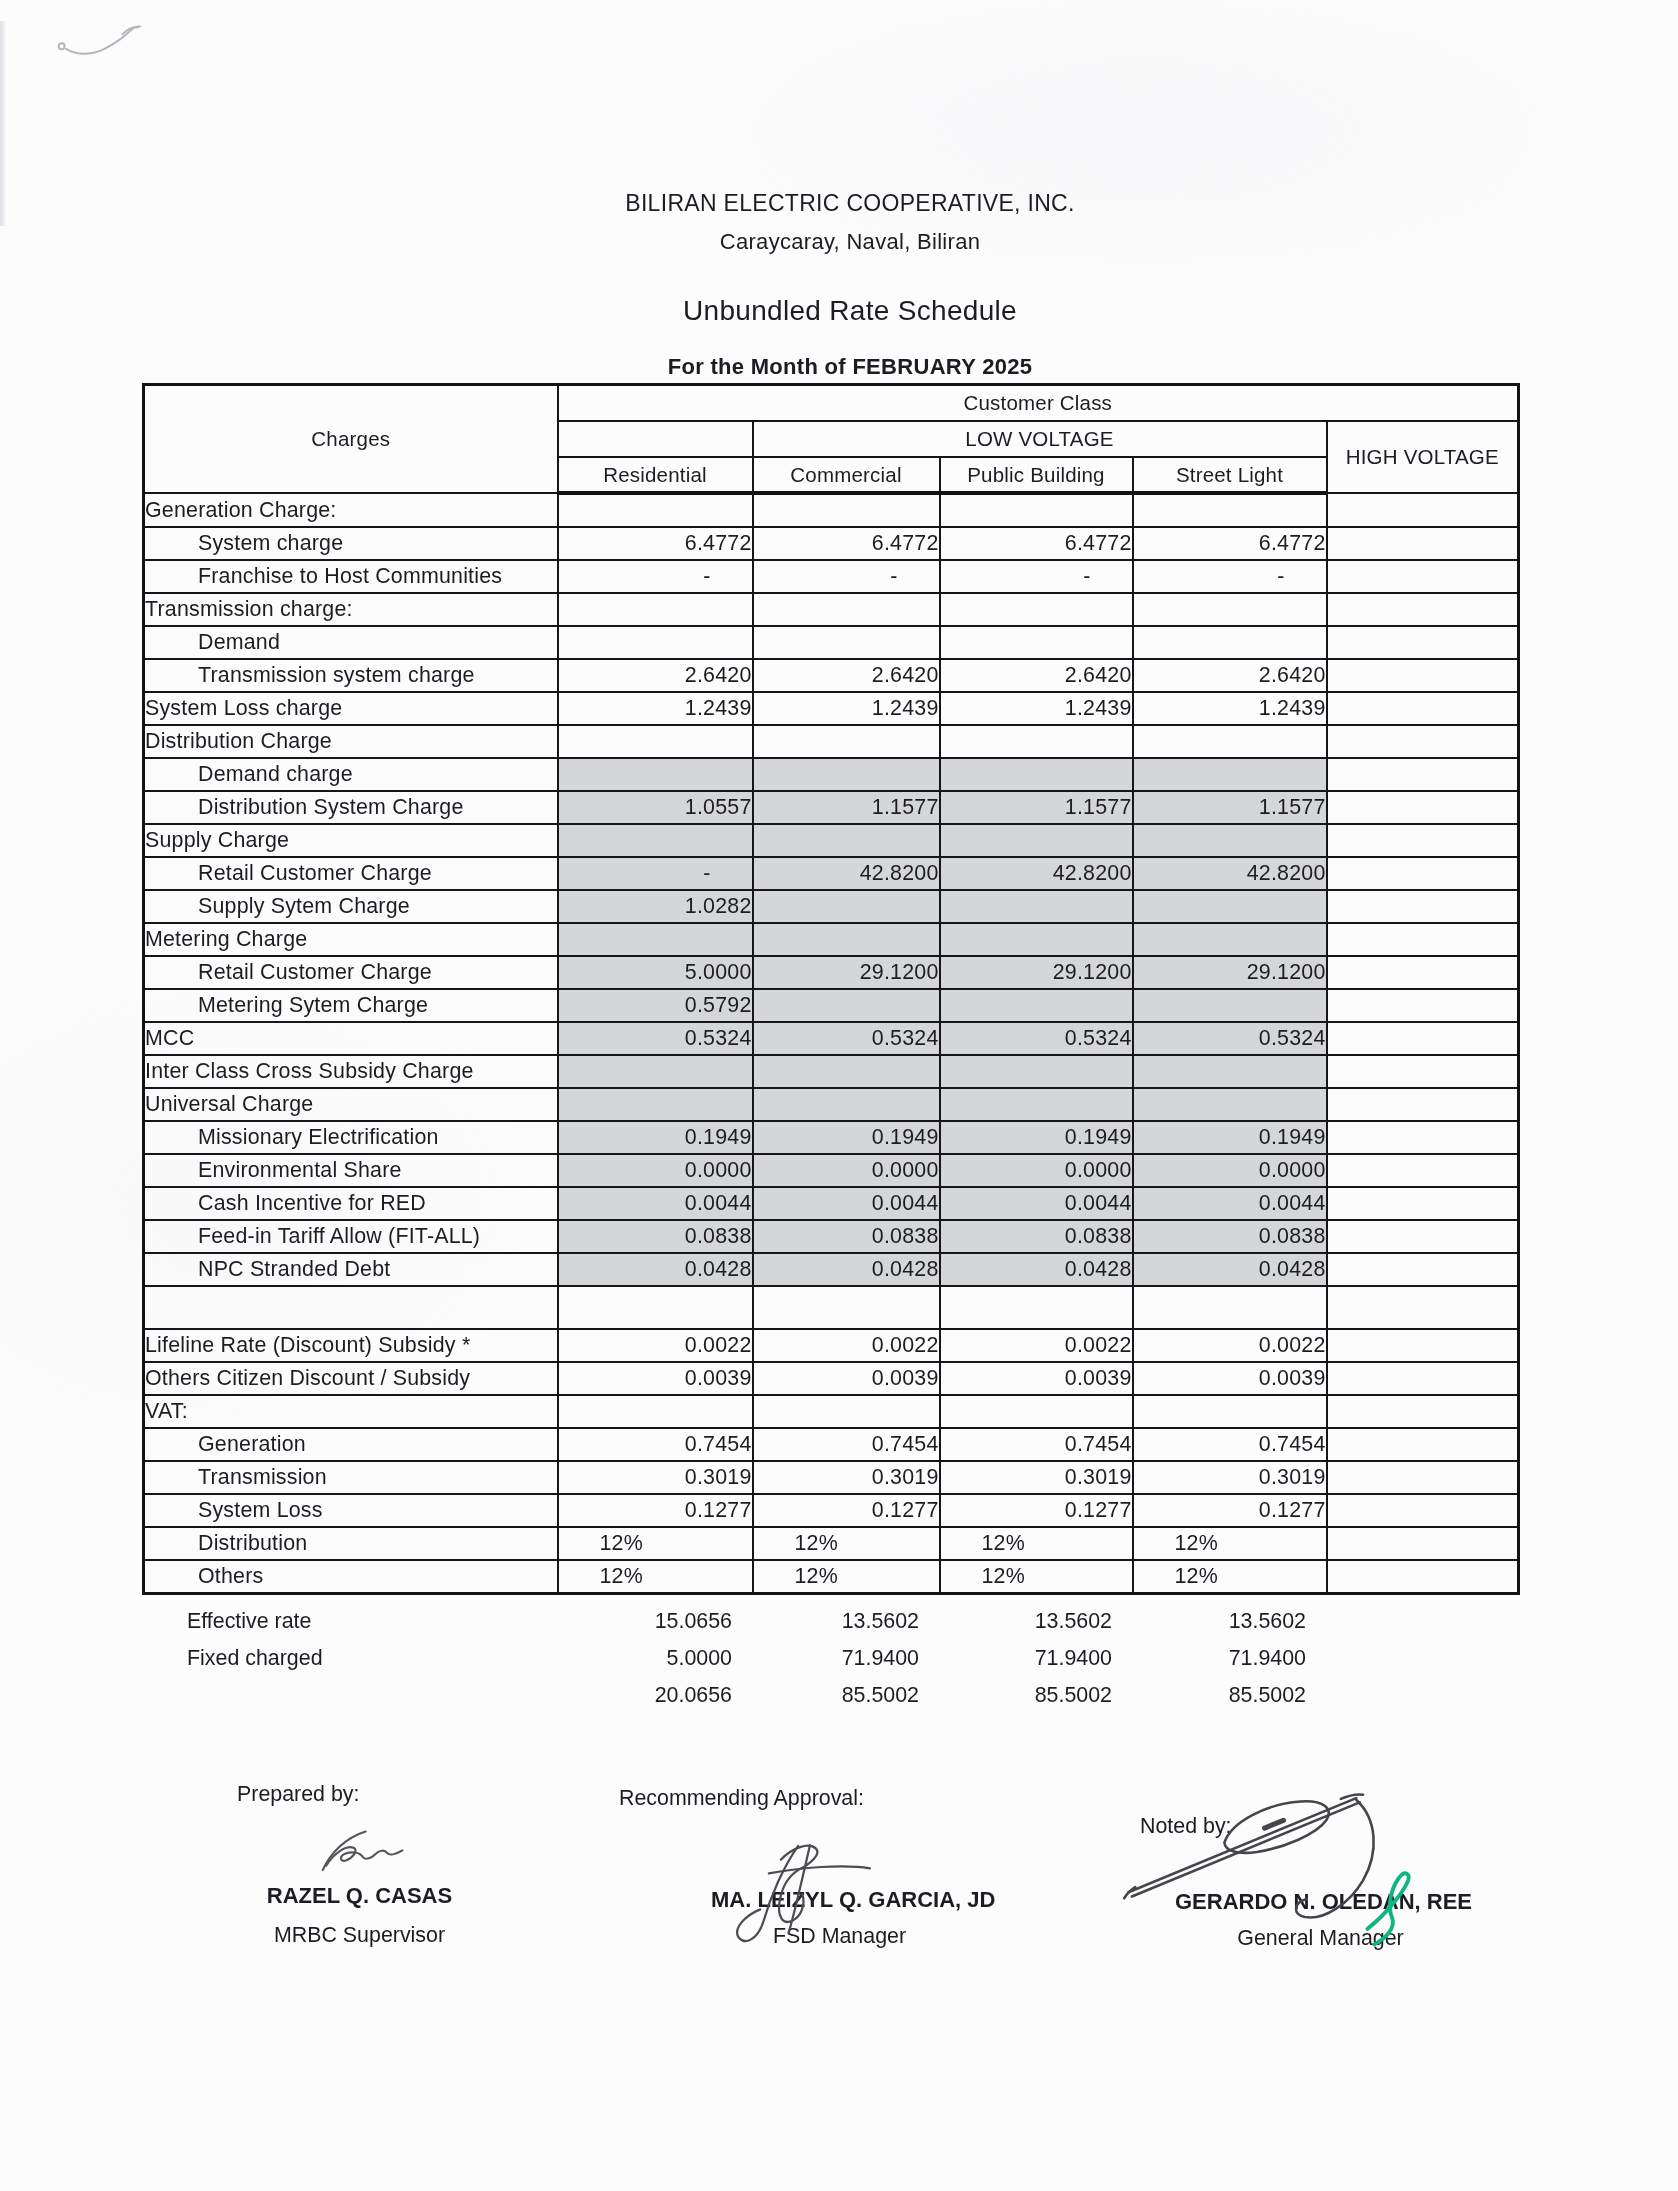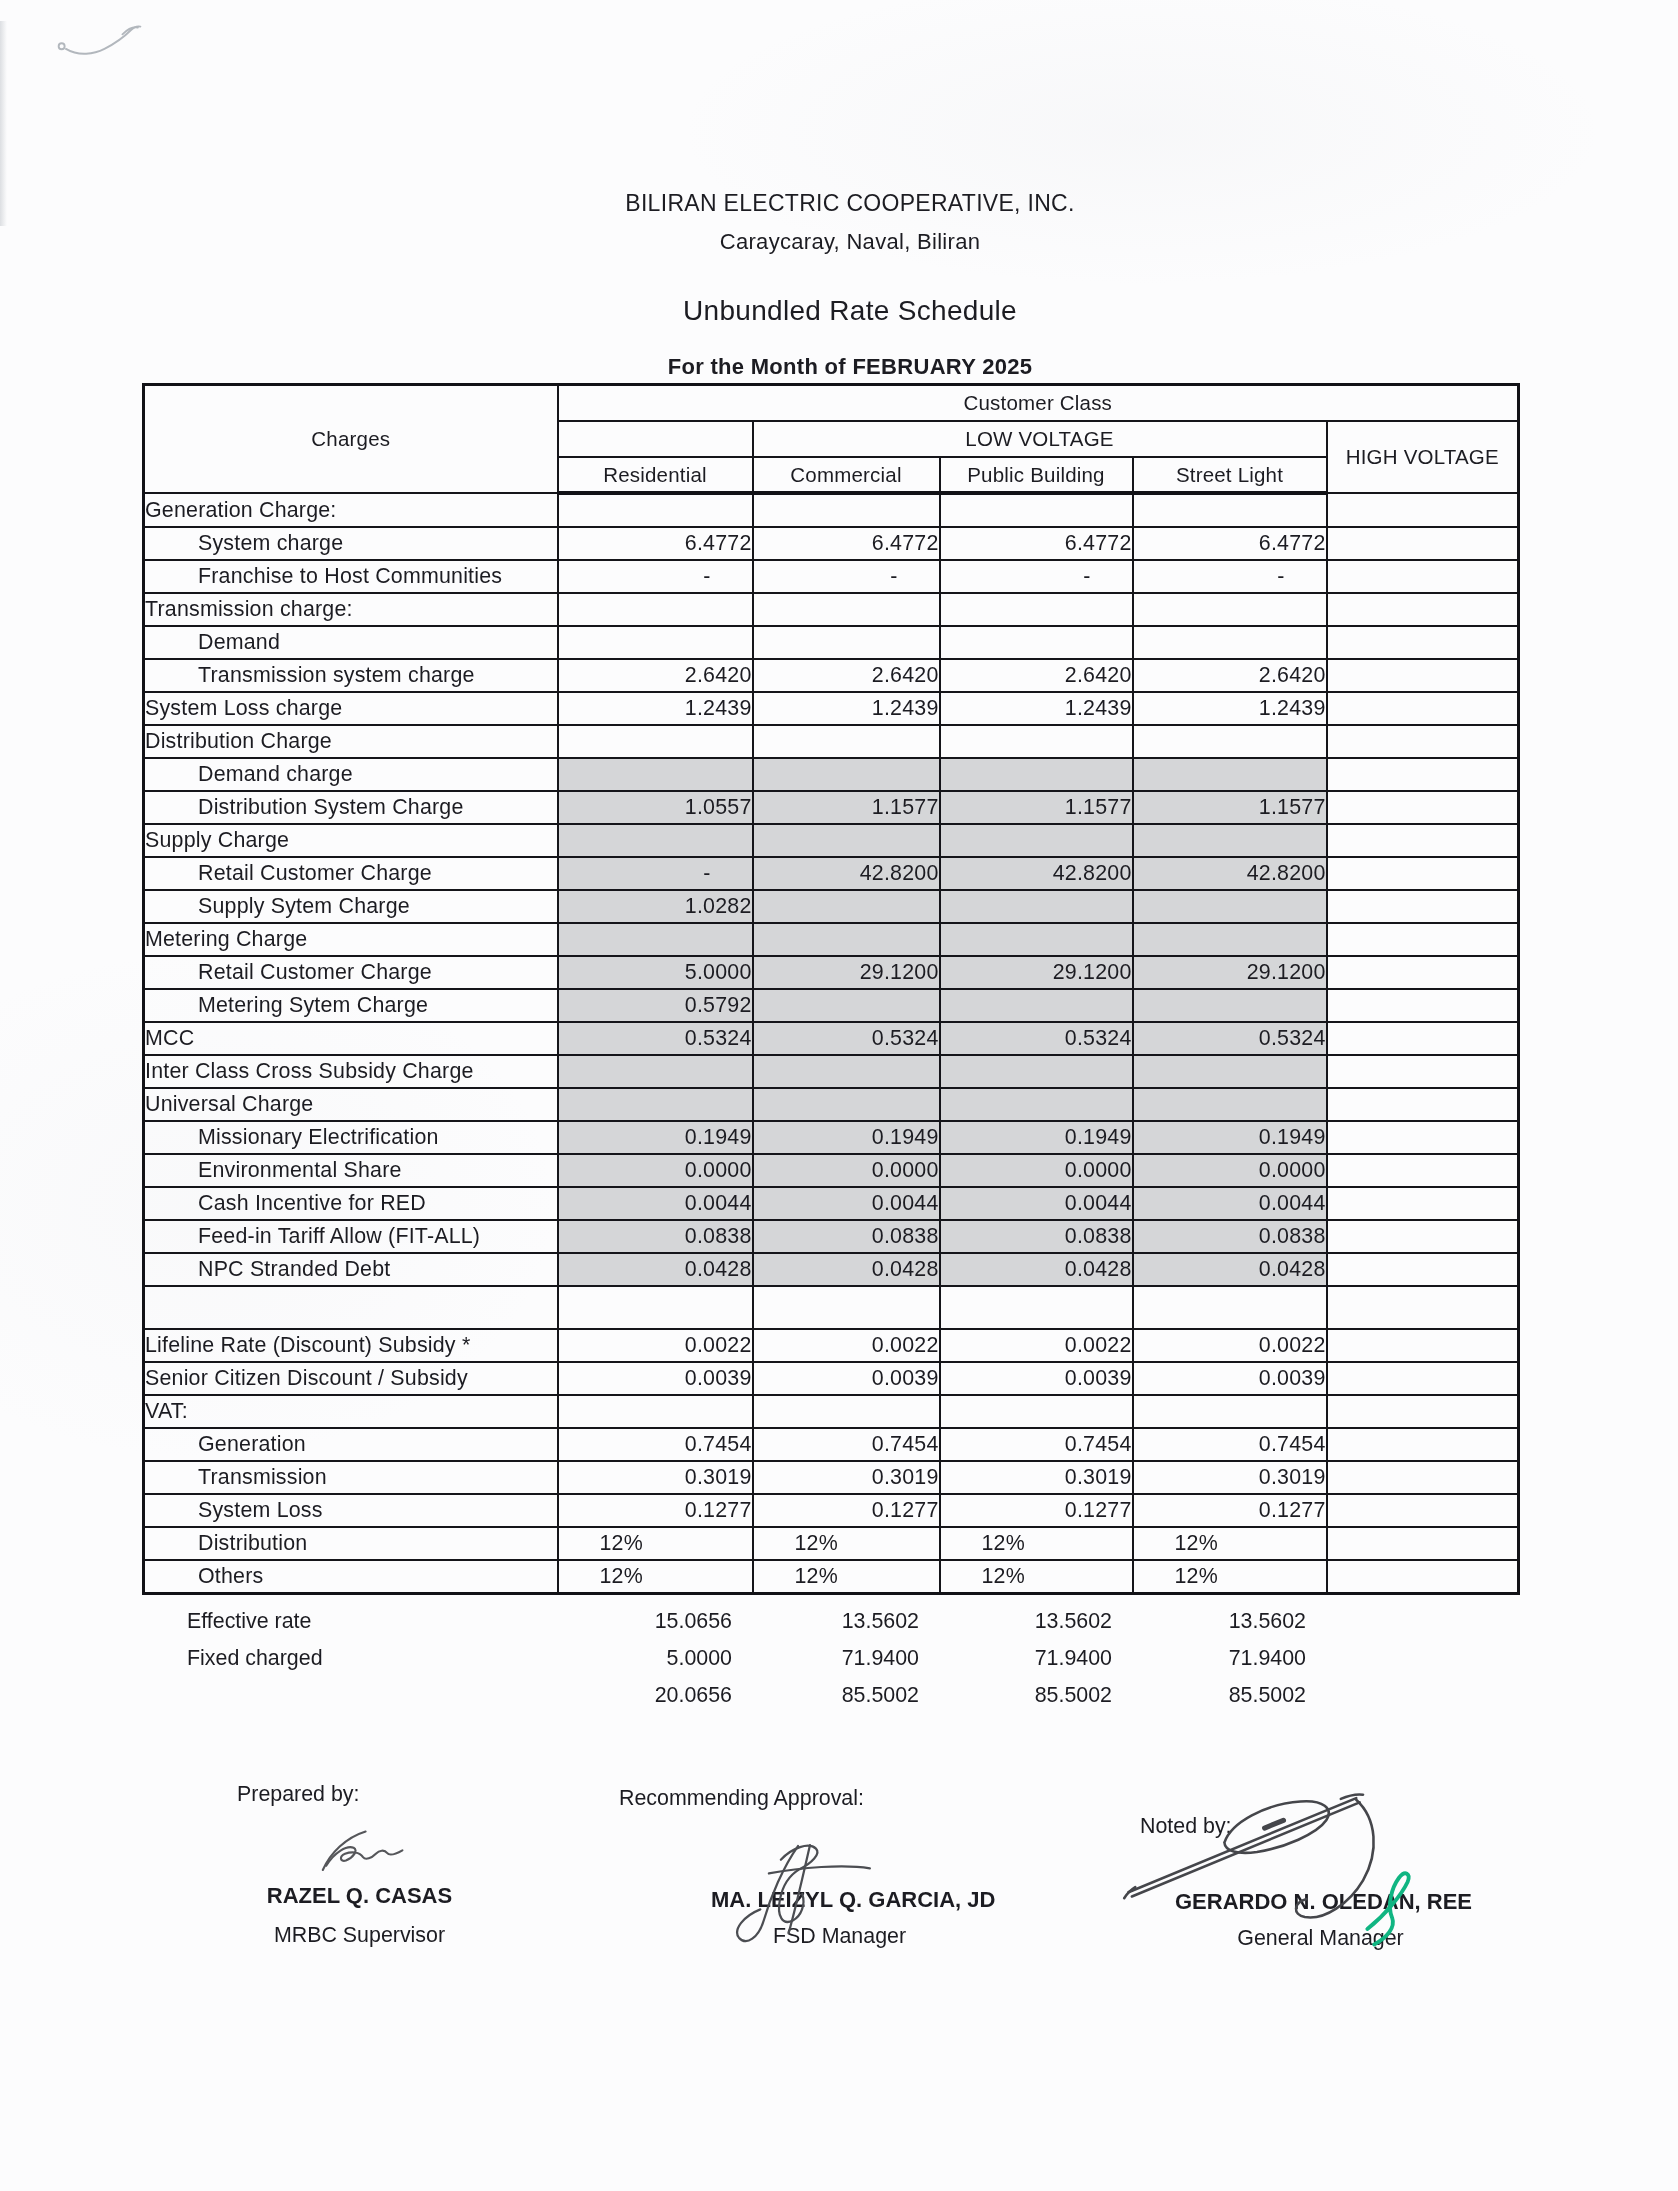--- a/index.html
+++ b/index.html
@@ -294,21 +294,21 @@
         </tr>
         <tr>
           <td class="lbl">Lifeline Rate (Discount) Subsidy *</td>
           <td class="val">0.0022</td>
           <td class="val">0.0022</td>
           <td class="val">0.0022</td>
           <td class="val">0.0022</td>
           <td></td>
         </tr>
         <tr>
-          <td class="lbl">Senior Citizen Discount / Subsidy</td>
+          <td class="lbl">Others Citizen Discount / Subsidy</td>
           <td class="val">0.0039</td>
           <td class="val">0.0039</td>
           <td class="val">0.0039</td>
           <td class="val">0.0039</td>
           <td></td>
         </tr>
         <tr>
           <td class="lbl">VAT:</td>
           <td class="val"></td>
           <td class="val"></td>

